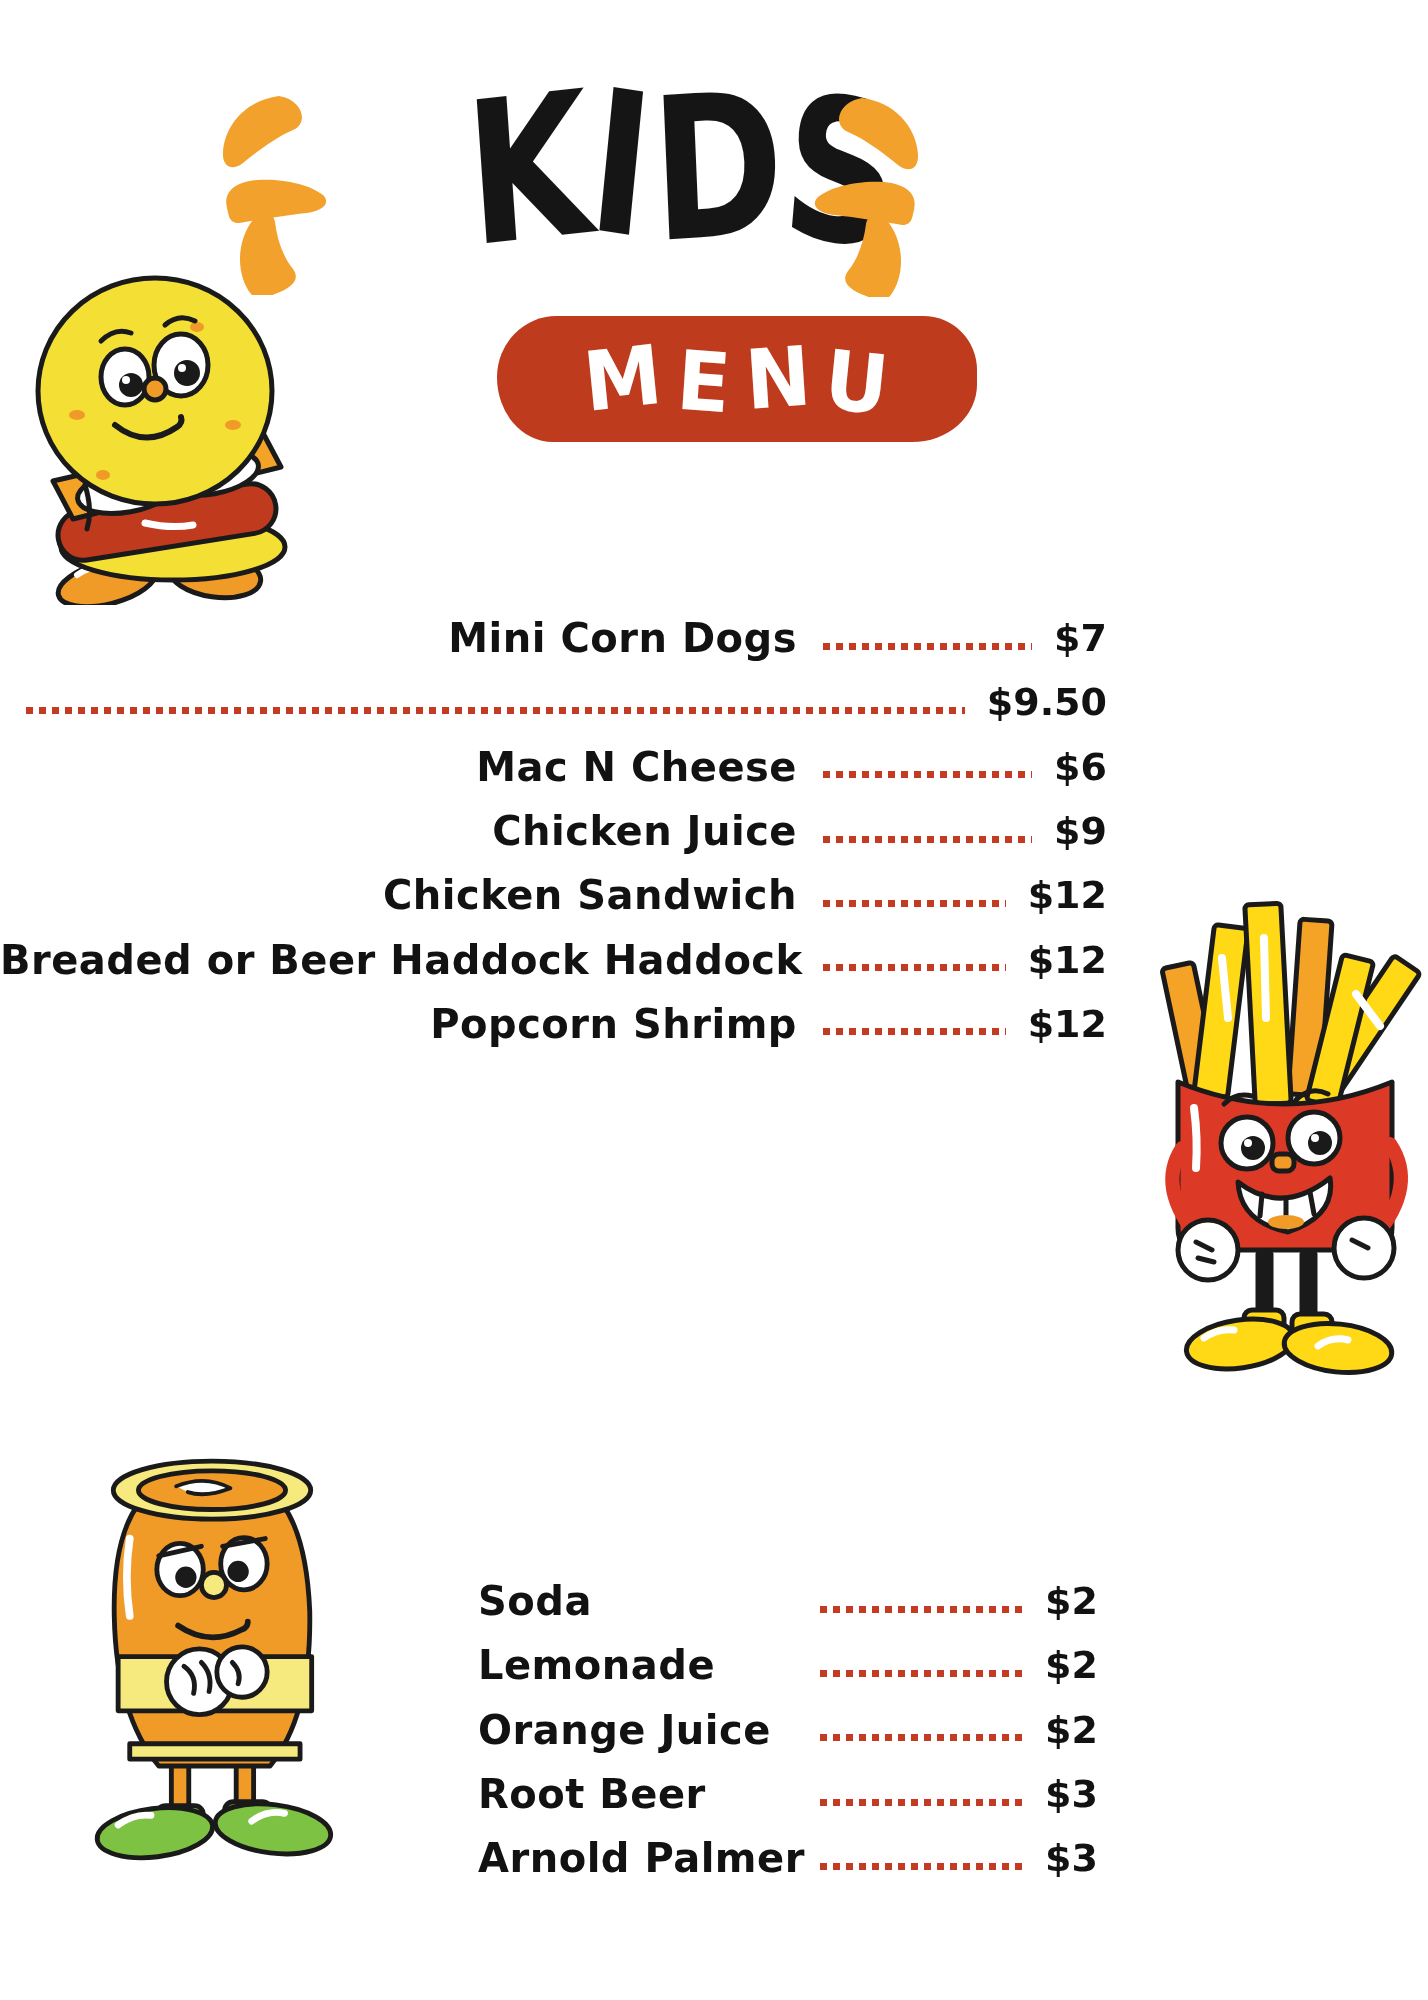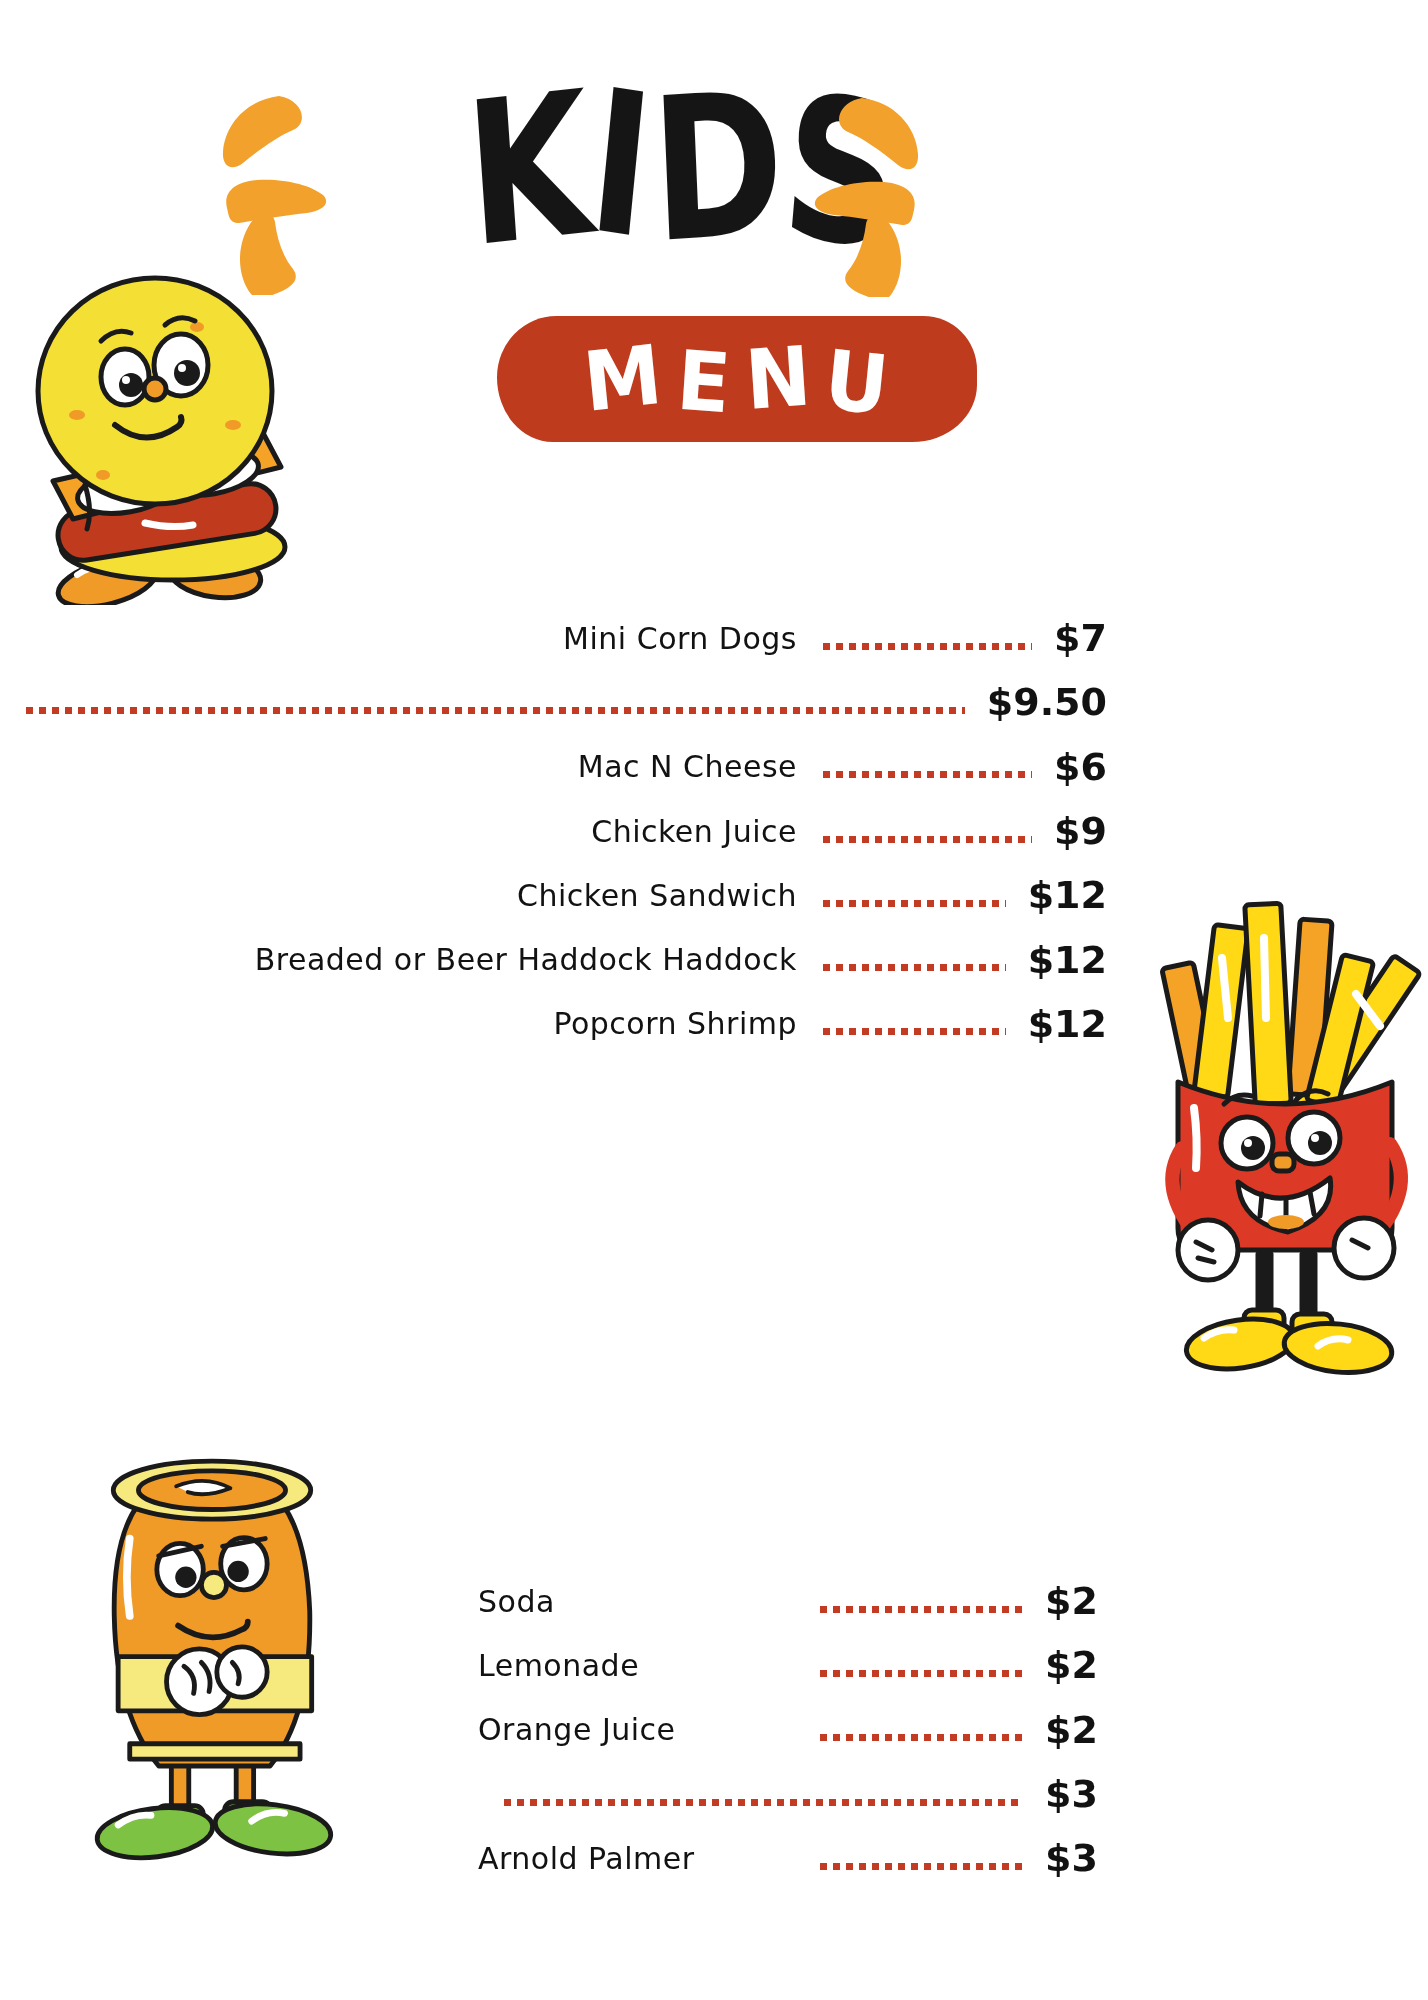--- a/index.html
+++ b/index.html
@@ -35,21 +35,21 @@
   .menu-word span{display:inline-block;}
   .menu-word span:nth-child(1){transform:rotate(-6deg) translateY(-2px);}
   .menu-word span:nth-child(2){transform:rotate(4deg) translateY(3px);}
   .menu-word span:nth-child(3){transform:rotate(-4deg) translateY(-2px);}
   .menu-word span:nth-child(4){transform:rotate(6deg) translateY(4px);}
   
   .food-list{position:absolute;left:0;right:321px;top:606px;}
   .drinks-list{position:absolute;left:478px;right:330px;top:1569px;}
   .menu-row{display:flex;align-items:center;height:64.3px;}
   .item-name{
-    font-weight:normal;font-size:30px;color:#121212;white-space:nowrap;
+    font-weight:bold;font-size:40px;color:#121212;white-space:nowrap;
     letter-spacing:0.5px;
   }
   .food-list .item-name{flex:none;width:797px;text-align:right;}
   .drinks-list .item-name{flex:none;width:316px;text-align:left;}
   .dots{
     flex:1;height:7px;margin:16px 22px 0 26px;
     background:repeating-linear-gradient(to right,#C23B22 0 7px,transparent 7px 13px);
   }
   .item-price{
     flex:none;font-weight:bold;font-size:38px;color:#121212;
@@ -272,20 +272,21 @@
       <div class="item-name">Lemonade</div>
       <div class="dots"></div>
       <div class="item-price">$2</div>
     </div>
     <div class="menu-row">
       <div class="item-name">Orange Juice</div>
       <div class="dots"></div>
       <div class="item-price">$2</div>
     </div>
     <div class="menu-row">
+      <div class="item-name">Root Beer</div>
       <div class="dots"></div>
       <div class="item-price">$3</div>
     </div>
     <div class="menu-row">
       <div class="item-name">Arnold Palmer</div>
       <div class="dots"></div>
       <div class="item-price">$3</div>
     </div>
   </div>
 

